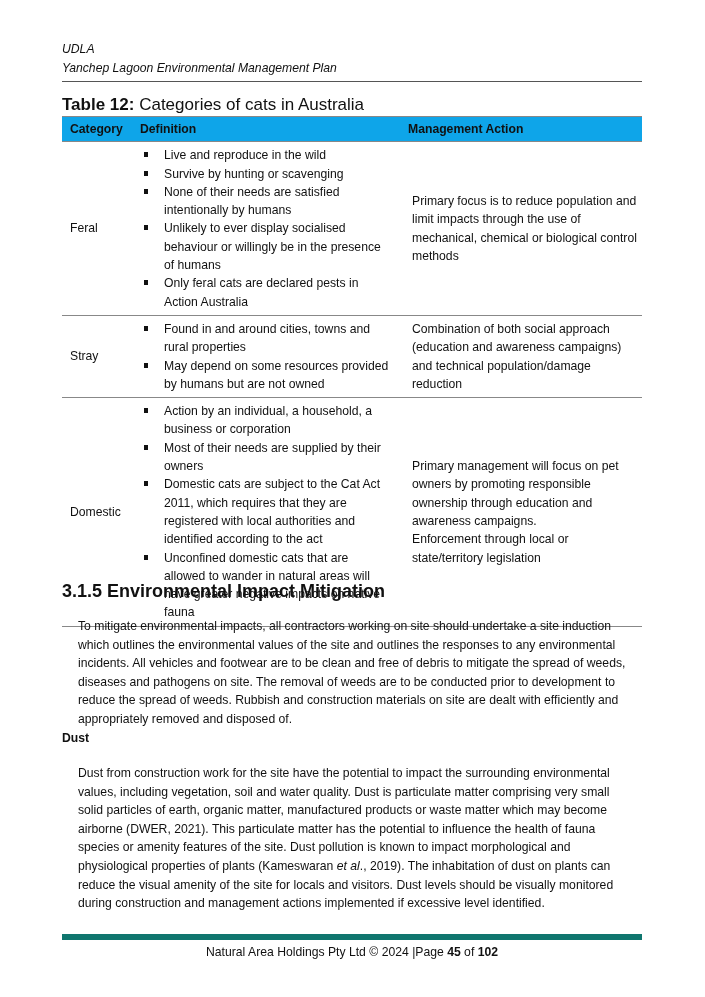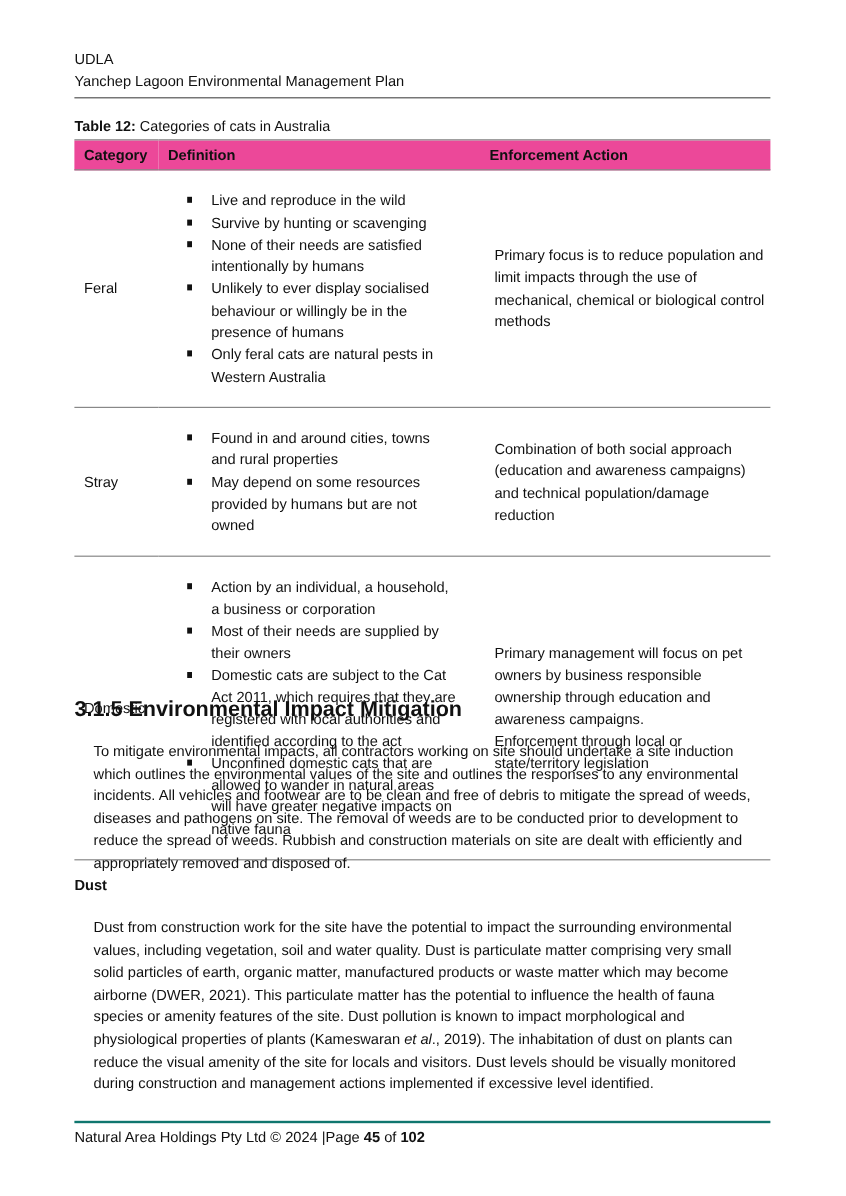--- a/index.html
+++ b/index.html
@@ -18,43 +18,43 @@
     .header {
       position: absolute;
       left: 62px;
       top: 40px;
       width: 580px;
       font-size: 12.2px;
       line-height: 19px;
       border-bottom: 1px solid #555;
       padding-bottom: 3px;
     }
-    .header div { white-space: nowrap; }
+    .header div { white-space: nowrap; font-style: italic; }
 
     .caption {
       position: absolute;
       left: 62px;
       top: 97px;
-      font-size: 12px;
+      font-size: 17px;
       line-height: 16px;
       white-space: nowrap;
     }
     .caption b { font-weight: bold; }
 
     table.cats {
       position: absolute;
       left: 62px;
       top: 116px;
       width: 580px;
       border-collapse: collapse;
       font-size: 12.2px;
       line-height: 18.3px;
     }
     table.cats th {
-      background: #ec4899;
+      background: #0ea5e9;
       font-weight: bold;
       text-align: left;
       padding: 3px 4px 3px 8px;
       border-top: 1.5px solid #888;
       border-bottom: 1.5px solid #888;
       height: 18px;
       white-space: nowrap;
     }
     table.cats td {
       vertical-align: middle;
@@ -68,21 +68,21 @@
     }
     td.def-cell {
       width: 268px;
     }
     td.act-cell {
       padding-left: 12px !important;
       padding-right: 4px !important;
     }
     ul.defs {
       list-style: none;
-      margin: 16px;
+      margin: 4px;
       padding: 0 0 0 0;
     }
     ul.defs li {
       position: relative;
       padding-left: 28px;
       padding-right: 4px;
     }
     ul.defs li::before {
       content: "";
       position: absolute;
@@ -123,57 +123,57 @@
       margin: 0;
       font-size: 12.2px;
       line-height: 19px;
       font-weight: bold;
     }
     .footer {
       position: absolute;
       left: 62px;
       top: 934px;
       width: 580px;
-      border-top: 2px solid #0f766e;
+      border-top: 6px solid #0f766e;
       padding-top: 4px;
       font-size: 12.2px;
       line-height: 17px;
-      text-align: left;
+      text-align: center;
       white-space: nowrap;
     }
     .footer b { font-weight: bold; }
   </style>
 </head>
 <body>
 
 <div class="header">
   <div>UDLA</div>
   <div>Yanchep Lagoon Environmental Management Plan</div>
 </div>
 
 <div class="caption"><b>Table 12:</b><span> Categories of cats in Australia</span></div>
 
 <table class="cats">
   <thead>
     <tr>
       <th>Category</th>
       <th>Definition</th>
-      <th>Enforcement Action</th>
+      <th>Management Action</th>
     </tr>
   </thead>
   <tbody>
     <tr>
       <td class="cat-cell">Feral</td>
       <td class="def-cell">
         <ul class="defs">
           <li>Live and reproduce in the wild</li>
           <li>Survive by hunting or scavenging</li>
           <li>None of their needs are satisfied intentionally by humans</li>
           <li>Unlikely to ever display socialised behaviour or willingly be in the presence of humans</li>
-          <li>Only feral cats are natural pests in Western Australia</li>
+          <li>Only feral cats are declared pests in Action Australia</li>
         </ul>
       </td>
       <td class="act-cell">Primary focus is to reduce population and limit impacts through the use of mechanical, chemical or biological control methods</td>
     </tr>
     <tr>
       <td class="cat-cell">Stray</td>
       <td class="def-cell">
         <ul class="defs">
           <li>Found in and around cities, towns and rural properties</li>
           <li>May depend on some resources provided by humans but are not owned</li>
@@ -185,21 +185,21 @@
       <td class="cat-cell">Domestic</td>
       <td class="def-cell">
         <ul class="defs">
           <li>Action by an individual, a household, a business or corporation</li>
           <li>Most of their needs are supplied by their owners</li>
           <li>Domestic cats are subject to the Cat Act 2011, which requires that they are registered with local authorities and identified according to the act</li>
           <li>Unconfined domestic cats that are allowed to wander in natural areas will have greater negative impacts on native fauna</li>
         </ul>
       </td>
       <td class="act-cell">
-        <div>Primary management will focus on pet owners by business responsible ownership through education and awareness campaigns.</div>
+        <div>Primary management will focus on pet owners by promoting responsible ownership through education and awareness campaigns.</div>
         <div>Enforcement through local or state/territory legislation</div>
       </td>
     </tr>
   </tbody>
 </table>
 
 <div class="section">
   <h3><span class="num">3.1.5</span><span>Environmental Impact Mitigation</span></h3>
   <p class="body">To mitigate environmental impacts, all contractors working on site should undertake a site induction which outlines the environmental values of the site and outlines the responses to any environmental incidents. All vehicles and footwear are to be clean and free of debris to mitigate the spread of weeds, diseases and pathogens on site. The removal of weeds are to be conducted prior to development to reduce the spread of weeds. Rubbish and construction materials on site are dealt with efficiently and appropriately removed and disposed of.</p>
 </div>

